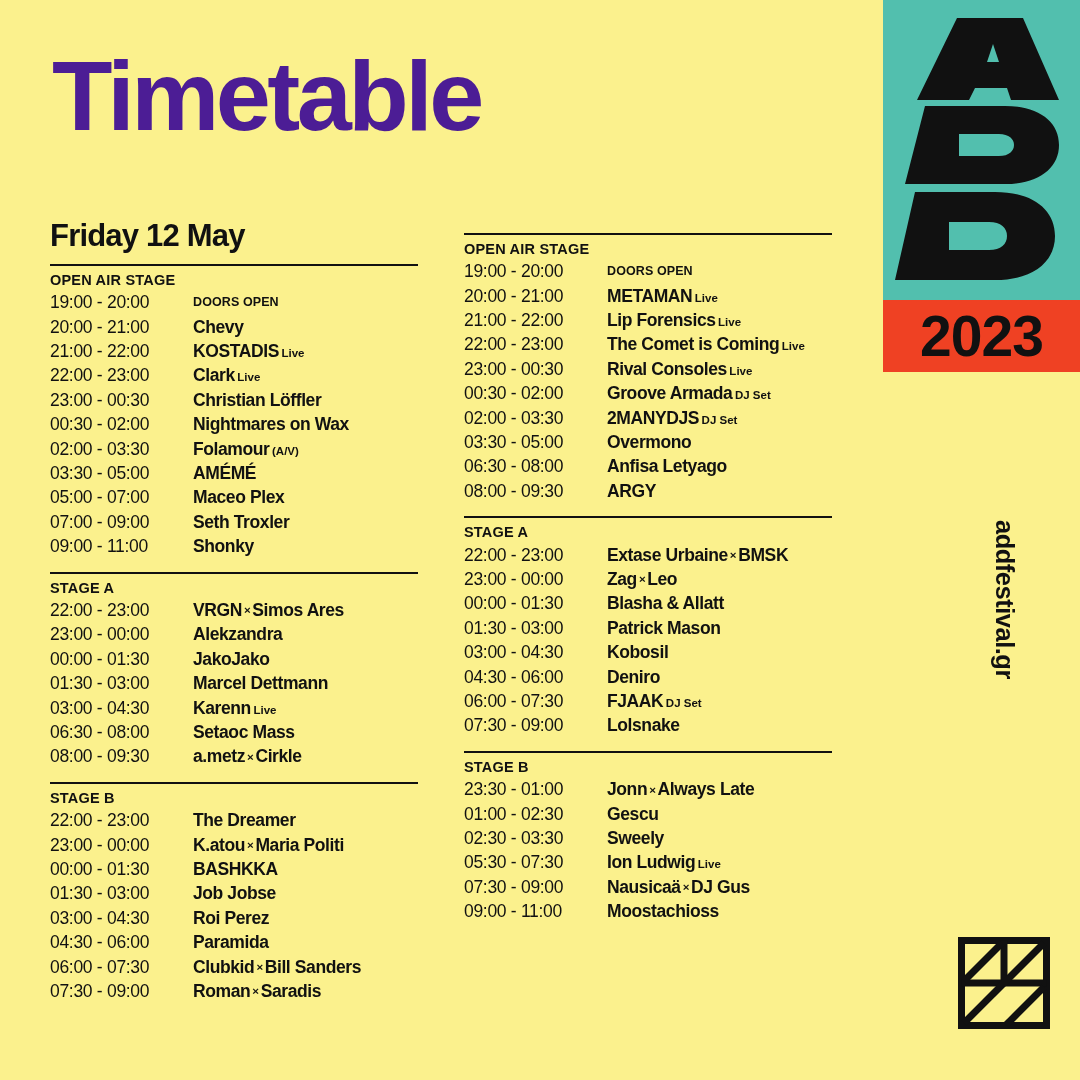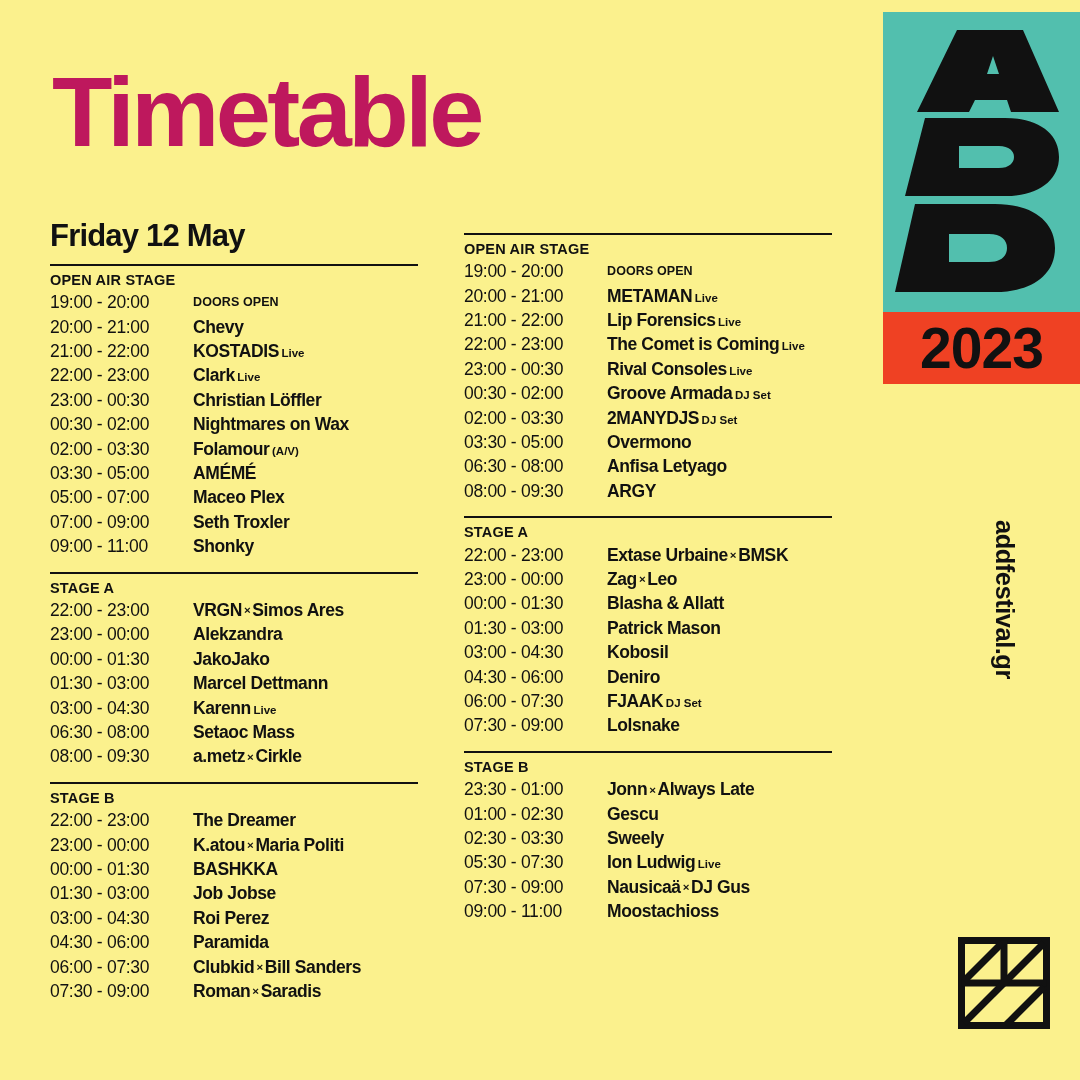--- a/index.html
+++ b/index.html
@@ -8,21 +8,21 @@
     background:#FBF18D;
     font-family:"Liberation Sans", sans-serif;
     color:#111111;
     position:relative;
     overflow:hidden;
   }
 
   
   #logo-block {
     position:absolute;
-    left:883px; top:12px;
+    left:883px; top:0;
     width:197px; height:372px;
   }
   #logo-teal {
     position:absolute; left:0; top:0;
     width:197px; height:300px;
     background:#52BFAE;
   }
   #logo-red {
     position:absolute; left:0; top:300px;
     width:197px; height:72px;
@@ -34,24 +34,24 @@
     width:197px; height:72px;
     display:flex; align-items:center; justify-content:center;
   }
   #logo-year span {
     font-size:57px; font-weight:bold; letter-spacing:-1px;
     color:#111111; line-height:1;
   }
 
   
   #page-title {
-    position:absolute; left:52px; top:62px;
+    position:absolute; left:52px; top:46px;
     font-size:99px; font-weight:bold;
     letter-spacing:-3.5px; line-height:1;
-    color:#be185d;
+    color:#4c1d95;
   }
 
   
   .day-col { position:absolute; top:220px; width:420px; }
   #day-col-0 { left:50px; }
   #day-col-1 { left:464px; }
 
   .day-title {
     font-size:31px; font-weight:bold;
     letter-spacing:-0.8px; line-height:1;

